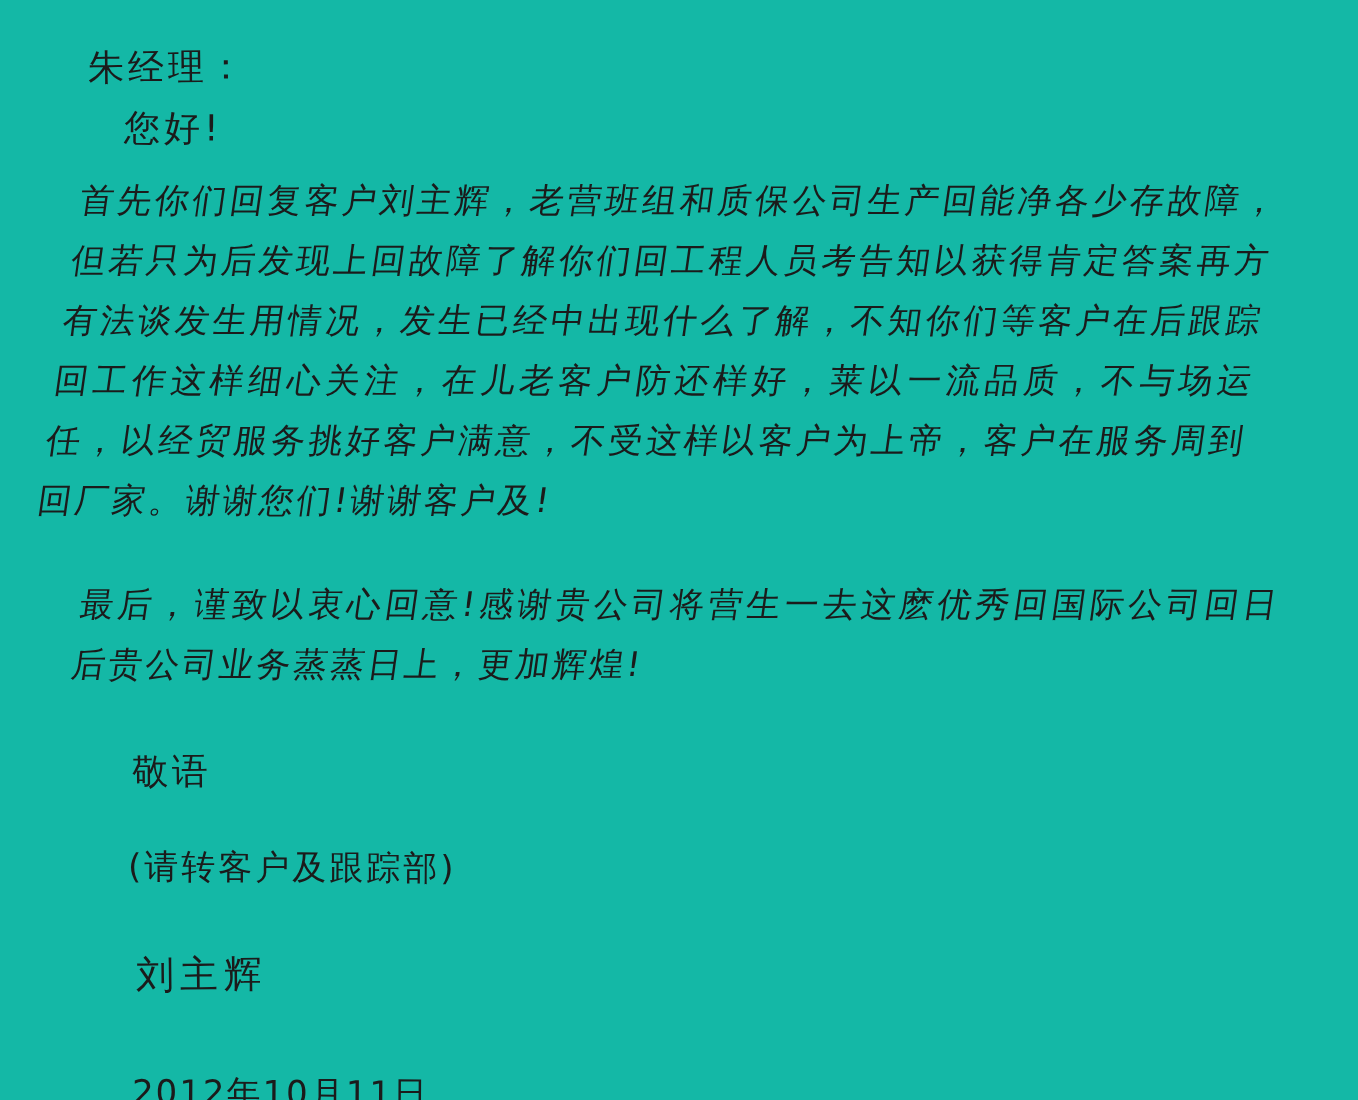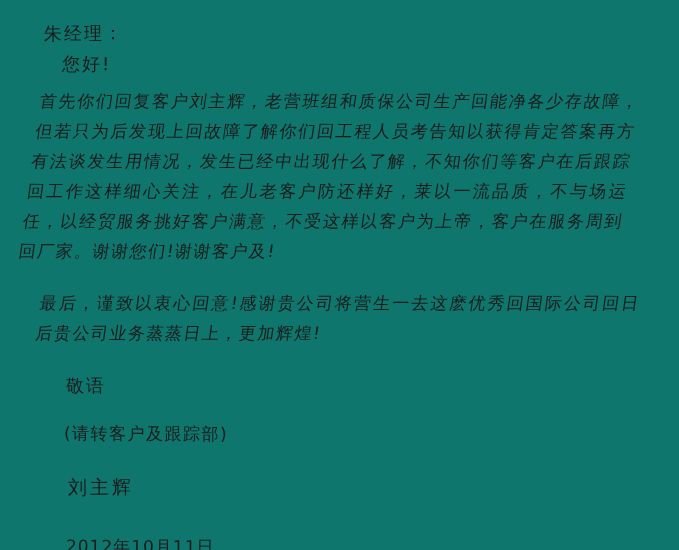--- a/index.html
+++ b/index.html
@@ -10,21 +10,21 @@
     width: 679px;
     height: 550px;
     background: #ffffff;
     font-family: "DejaVu Sans", sans-serif;
     overflow: hidden;
   }
   .page {
     position: relative;
     width: 679px;
     height: 550px;
-    background: #0f766e;
+    background: #14b8a6;
     box-sizing: border-box;
     padding: 18px 26px 10px 40px;
   }
   
   .hw {
     color: #1b1b1b;
     font-family: "DejaVu Sans", sans-serif;
     font-weight: 400;
     -webkit-font-smoothing: antialiased;
   }

